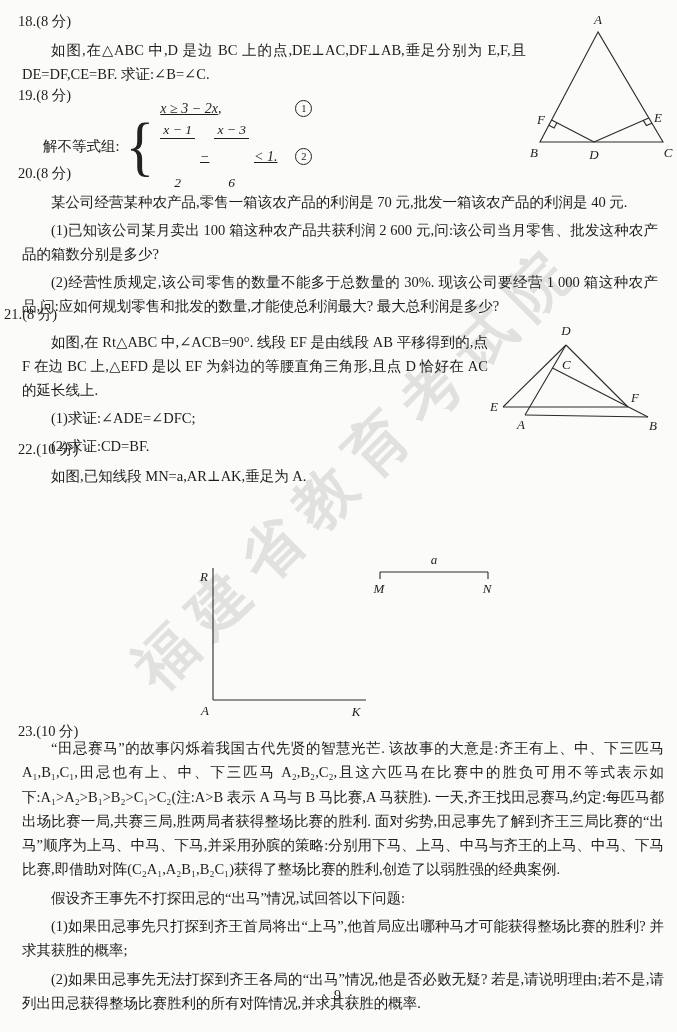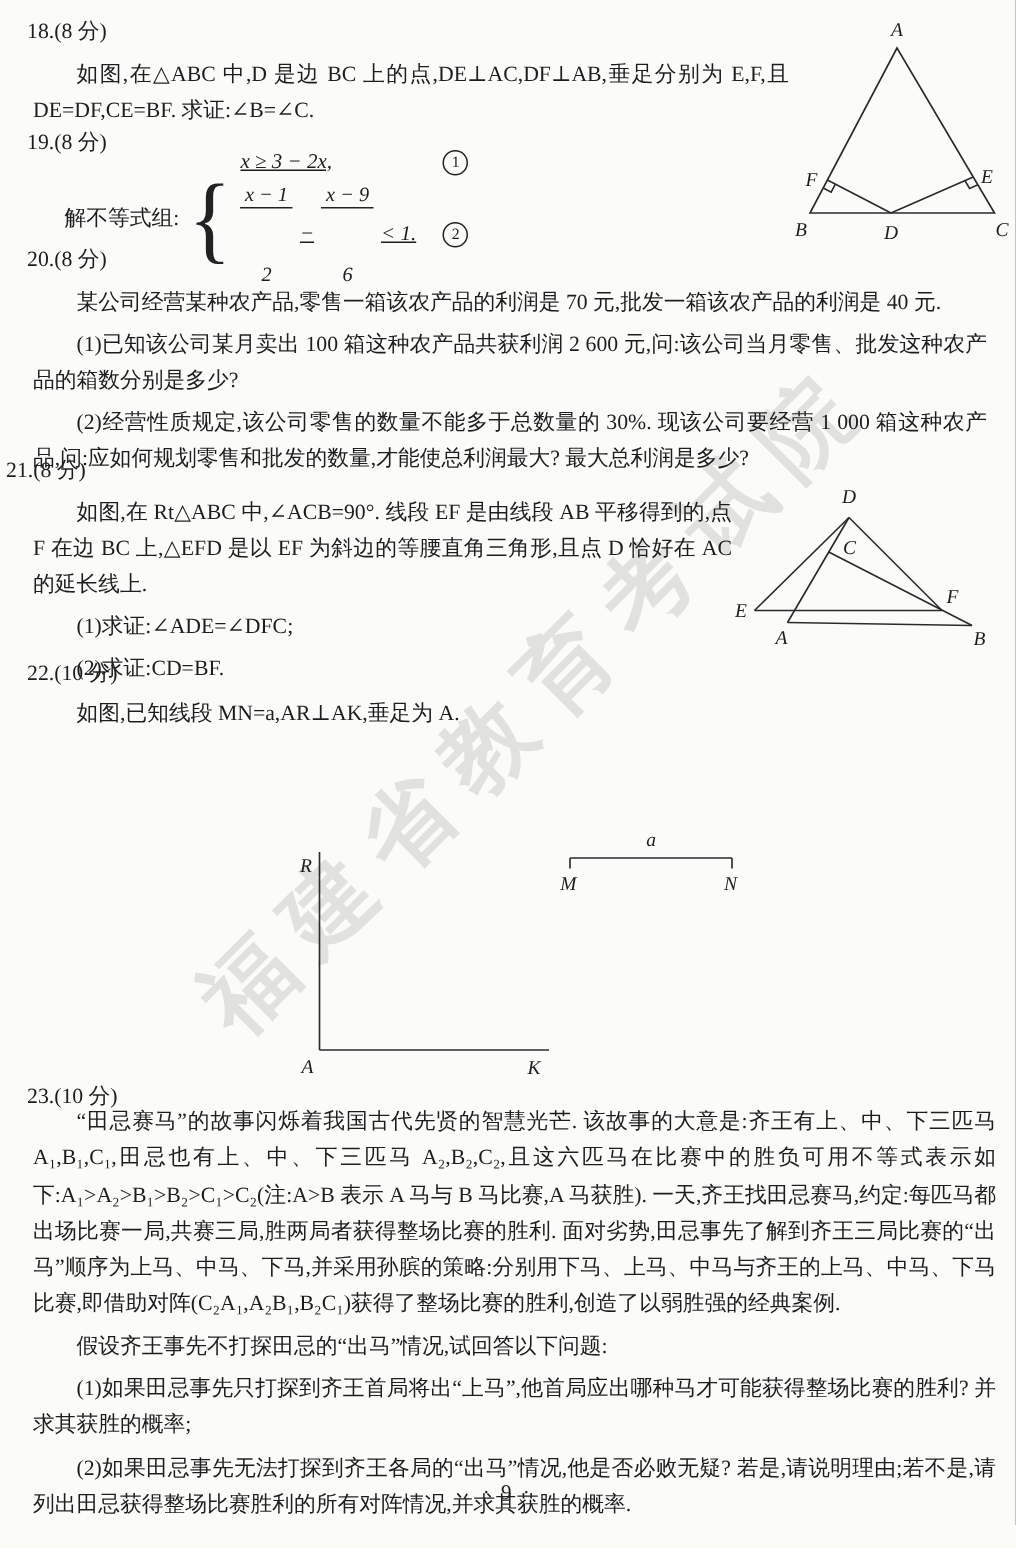--- a/index.html
+++ b/index.html
@@ -74,21 +74,21 @@
         <em class="math">x ≥ 3 − 2x,</em>
         <span class="circ">1</span>
       </div>
       <div class="srow">
         <span class="frac">
             <span class="num">x − 1</span>
             <span class="den">2</span>
           </span>
         <span class="math">−</span>
         <span class="frac">
-            <span class="num">x − 9</span>
+            <span class="num">x − 3</span>
             <span class="den">6</span>
           </span>
         <em class="math">&lt; 1.</em>
         <span class="circ">2</span>
       </div>
     </div>
   </div>
 
   <div class="abs h" style="left:18px;top:162px;">20.(8 分)</div>
   <div class="abs body" style="left:18px;top:186px;width:644px;">

